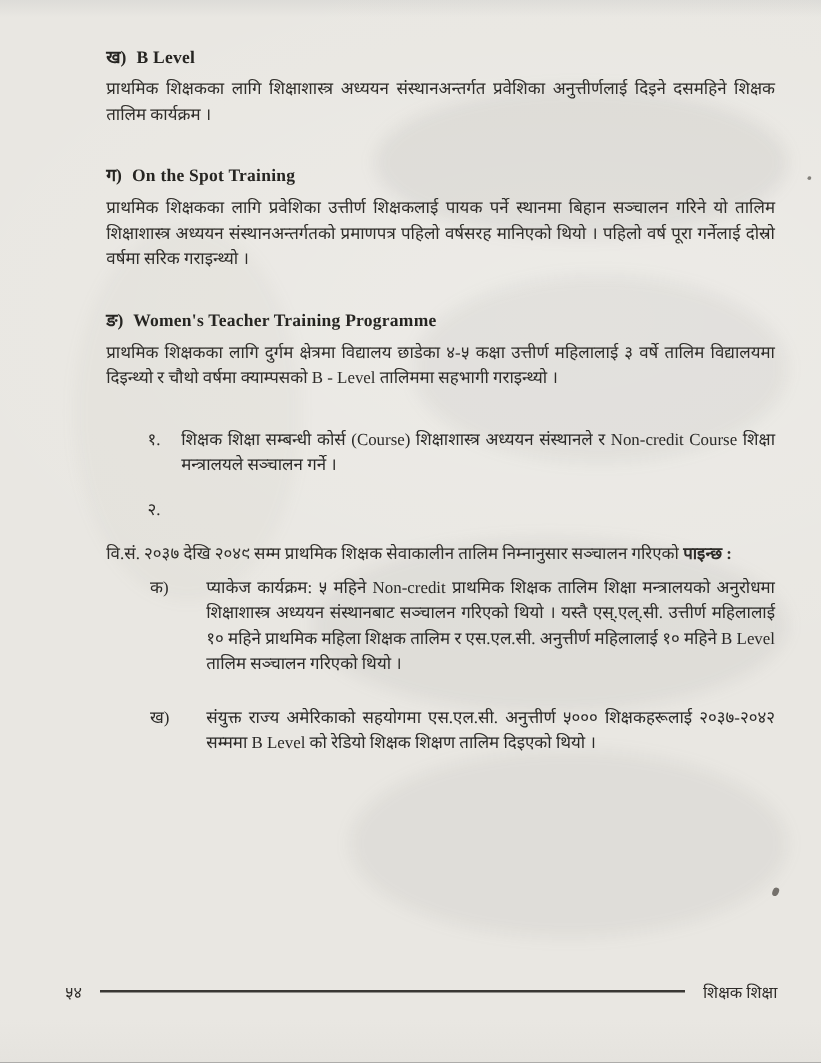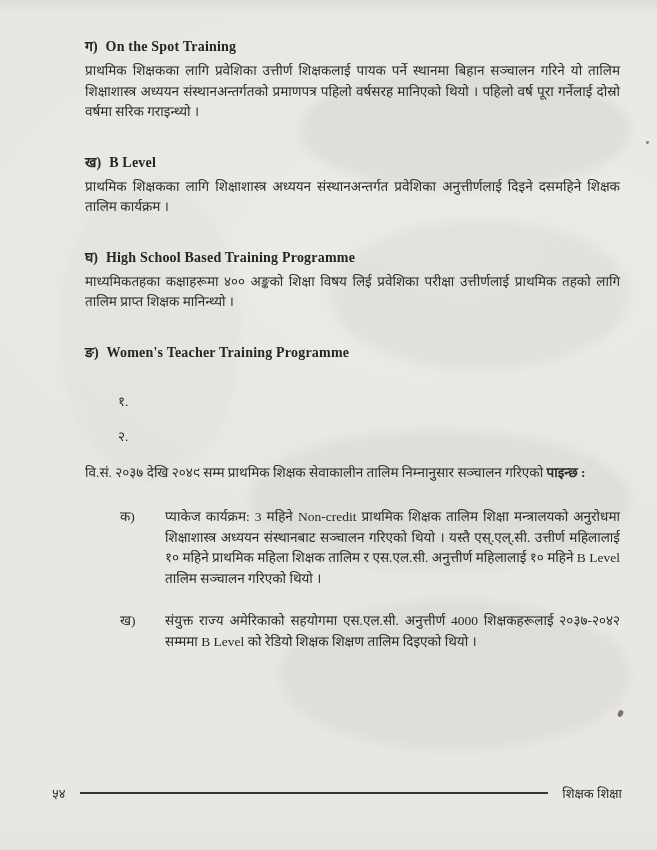--- a/index.html
+++ b/index.html
@@ -57,21 +57,21 @@
   .heading .letter { margin-right: 8px; }
   .heading .title  { letter-spacing: .2px; }
   .body-text, .para {
     margin: 0;
     font-size: 13.5px;
     line-height: 20.5px;
     text-align: justify;
     color: #2e2c29;
   }
   .para { margin: 0 0 20px 0; }
-  .para-tight { margin-bottom: 24px; }
+  .para-tight { margin-bottom: 6px; }
   .bold-tail { font-weight: bold; }
 
   .nlist { margin: 0 0 15px 0; }
   .nlist-item {
     display: flex;
     padding-left: 33px;
     margin-bottom: 15px;
     font-size: 13.5px;
     line-height: 20.5px;
   }
@@ -117,68 +117,64 @@
   <div class="bleed b3"></div>
   <div class="bleed b4"></div>
   <div class="bleed b5"></div>
   <div class="artifact-dot d1"></div>
   <div class="artifact-dot d2"></div>
 
   <div class="content">
 
     <div class="section">
       <h3 class="heading">
-        <span class="letter">ग)</span><span class="title">On the Spot Training</span>
-      </h3>
-      <p class="body-text">प्राथमिक शिक्षकका लागि प्रवेशिका उत्तीर्ण शिक्षकलाई पायक पर्ने स्थानमा बिहान सञ्चालन गरिने यो तालिम शिक्षाशास्त्र अध्ययन संस्थानअन्तर्गतको प्रमाणपत्र पहिलो वर्षसरह मानिएको थियो । पहिलो वर्ष पूरा गर्नेलाई दोस्रो वर्षमा सरिक गराइन्थ्यो ।</p>
-    </div>
-
-    <div class="section">
-      <h3 class="heading">
         <span class="letter">ख)</span><span class="title">B Level</span>
       </h3>
       <p class="body-text">प्राथमिक शिक्षकका लागि शिक्षाशास्त्र अध्ययन संस्थानअन्तर्गत प्रवेशिका अनुत्तीर्णलाई दिइने दसमहिने शिक्षक तालिम कार्यक्रम ।</p>
     </div>
 
     <div class="section">
       <h3 class="heading">
-        <span class="letter">घ)</span><span class="title">High School Based Training Programme</span>
+        <span class="letter">ग)</span><span class="title">On the Spot Training</span>
       </h3>
-      <p class="body-text">माध्यमिकतहका कक्षाहरूमा ४०० अङ्कको शिक्षा विषय लिई प्रवेशिका परीक्षा उत्तीर्णलाई प्राथमिक तहको लागि तालिम प्राप्त शिक्षक मानिन्थ्यो ।</p>
+      <p class="body-text">प्राथमिक शिक्षकका लागि प्रवेशिका उत्तीर्ण शिक्षकलाई पायक पर्ने स्थानमा बिहान सञ्चालन गरिने यो तालिम शिक्षाशास्त्र अध्ययन संस्थानअन्तर्गतको प्रमाणपत्र पहिलो वर्षसरह मानिएको थियो । पहिलो वर्ष पूरा गर्नेलाई दोस्रो वर्षमा सरिक गराइन्थ्यो ।</p>
     </div>
+
 
     <div class="section" style="">
       <h3 class="heading">
         <span class="letter">ङ)</span><span class="title">Women's Teacher Training Programme</span>
       </h3>
+      <p class="body-text">प्राथमिक शिक्षकका लागि दुर्गम क्षेत्रमा विद्यालय छाडेका ४-५ कक्षा उत्तीर्ण महिलालाई ३ वर्षे तालिम विद्यालयमा दिइन्थ्यो र चौथो वर्षमा क्याम्पसको B - Level तालिममा सहभागी गराइन्थ्यो ।</p>
     </div>
 
 
     <div class="nlist">
       <div class="nlist-item">
         <span class="marker">१.</span>
+        <span class="itext">शिक्षक शिक्षा सम्बन्धी कोर्स (Course) शिक्षाशास्त्र अध्ययन संस्थानले र Non-credit Course शिक्षा मन्त्रालयले सञ्चालन गर्ने ।</span>
       </div>
       <div class="nlist-item">
         <span class="marker">२.</span>
       </div>
     </div>
 
     <p class="para para-tight">
       <span>वि.सं. २०३७ देखि २०४९ सम्म प्राथमिक शिक्षक सेवाकालीन तालिम निम्नानुसार सञ्चालन गरिएको</span>
       <span class="bold-tail">पाइन्छ :</span>
     </p>
 
     <div class="llist">
       <div class="llist-item">
         <span class="marker">क)</span>
-        <span class="itext">प्याकेज कार्यक्रम: 3 महिने Non-credit प्राथमिक शिक्षक तालिम शिक्षा मन्त्रालयको अनुरोधमा शिक्षाशास्त्र अध्ययन संस्थानबाट सञ्चालन गरिएको थियो । यस्तै एस्.एल्.सी. उत्तीर्ण महिलालाई १० महिने प्राथमिक महिला शिक्षक तालिम र एस.एल.सी. अनुत्तीर्ण महिलालाई १० महिने B Level तालिम सञ्चालन गरिएको थियो ।</span>
+        <span class="itext">प्याकेज कार्यक्रम: ५ महिने Non-credit प्राथमिक शिक्षक तालिम शिक्षा मन्त्रालयको अनुरोधमा शिक्षाशास्त्र अध्ययन संस्थानबाट सञ्चालन गरिएको थियो । यस्तै एस्.एल्.सी. उत्तीर्ण महिलालाई १० महिने प्राथमिक महिला शिक्षक तालिम र एस.एल.सी. अनुत्तीर्ण महिलालाई १० महिने B Level तालिम सञ्चालन गरिएको थियो ।</span>
       </div>
       <div class="llist-item">
         <span class="marker">ख)</span>
-        <span class="itext">संयुक्त राज्य अमेरिकाको सहयोगमा एस.एल.सी. अनुत्तीर्ण 4000 शिक्षकहरूलाई २०३७-२०४२ सम्ममा B Level को रेडियो शिक्षक शिक्षण तालिम दिइएको थियो ।</span>
+        <span class="itext">संयुक्त राज्य अमेरिकाको सहयोगमा एस.एल.सी. अनुत्तीर्ण ५००० शिक्षकहरूलाई २०३७-२०४२ सम्ममा B Level को रेडियो शिक्षक शिक्षण तालिम दिइएको थियो ।</span>
       </div>
     </div>
 
   </div>
 
   <div class="footer">
     <span class="pagenum">५४</span>
     <span class="rule"></span>
     <span class="ftitle">शिक्षक शिक्षा</span>
   </div>

